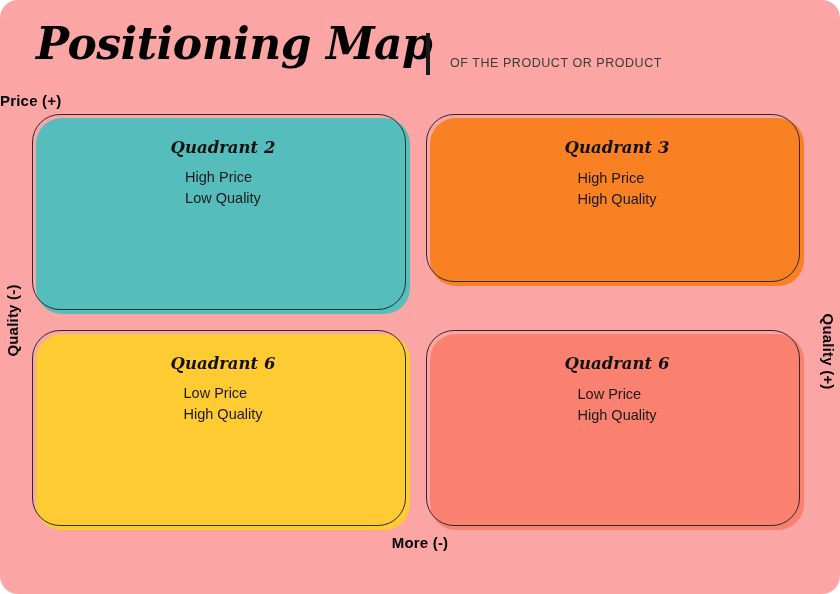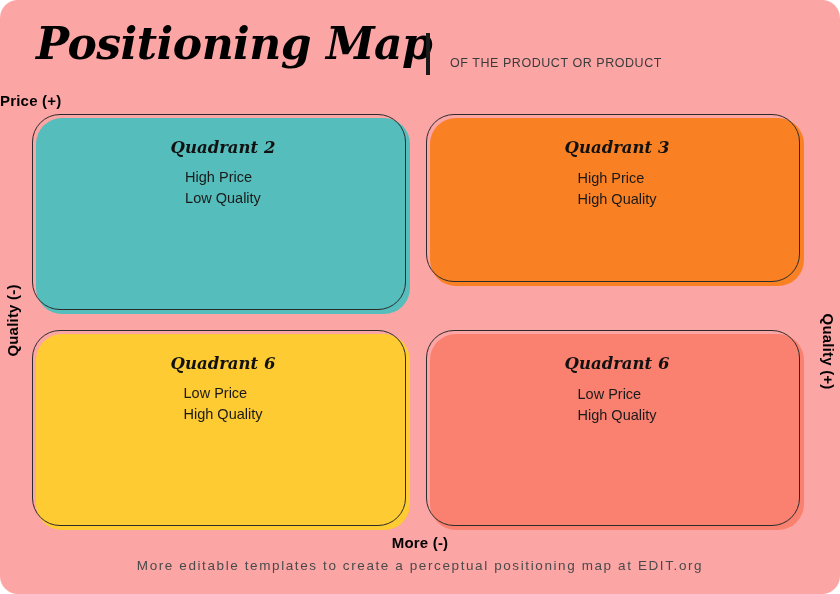--- a/index.html
+++ b/index.html
@@ -261,15 +261,14 @@
     <div class="quad quad-q4">
       <div class="quad-title">Quadrant 6</div>
       <div class="quad-lines">
         <span class="quad-line">Low Price</span>
         <span class="quad-line">High Quality</span>
       </div>
     </div>
 
   </div>
 
-  <div class="footer">More editable templates to create a perceptual positioning map at EDIT.org</div>
 
 </div>
 
 </body></html>

